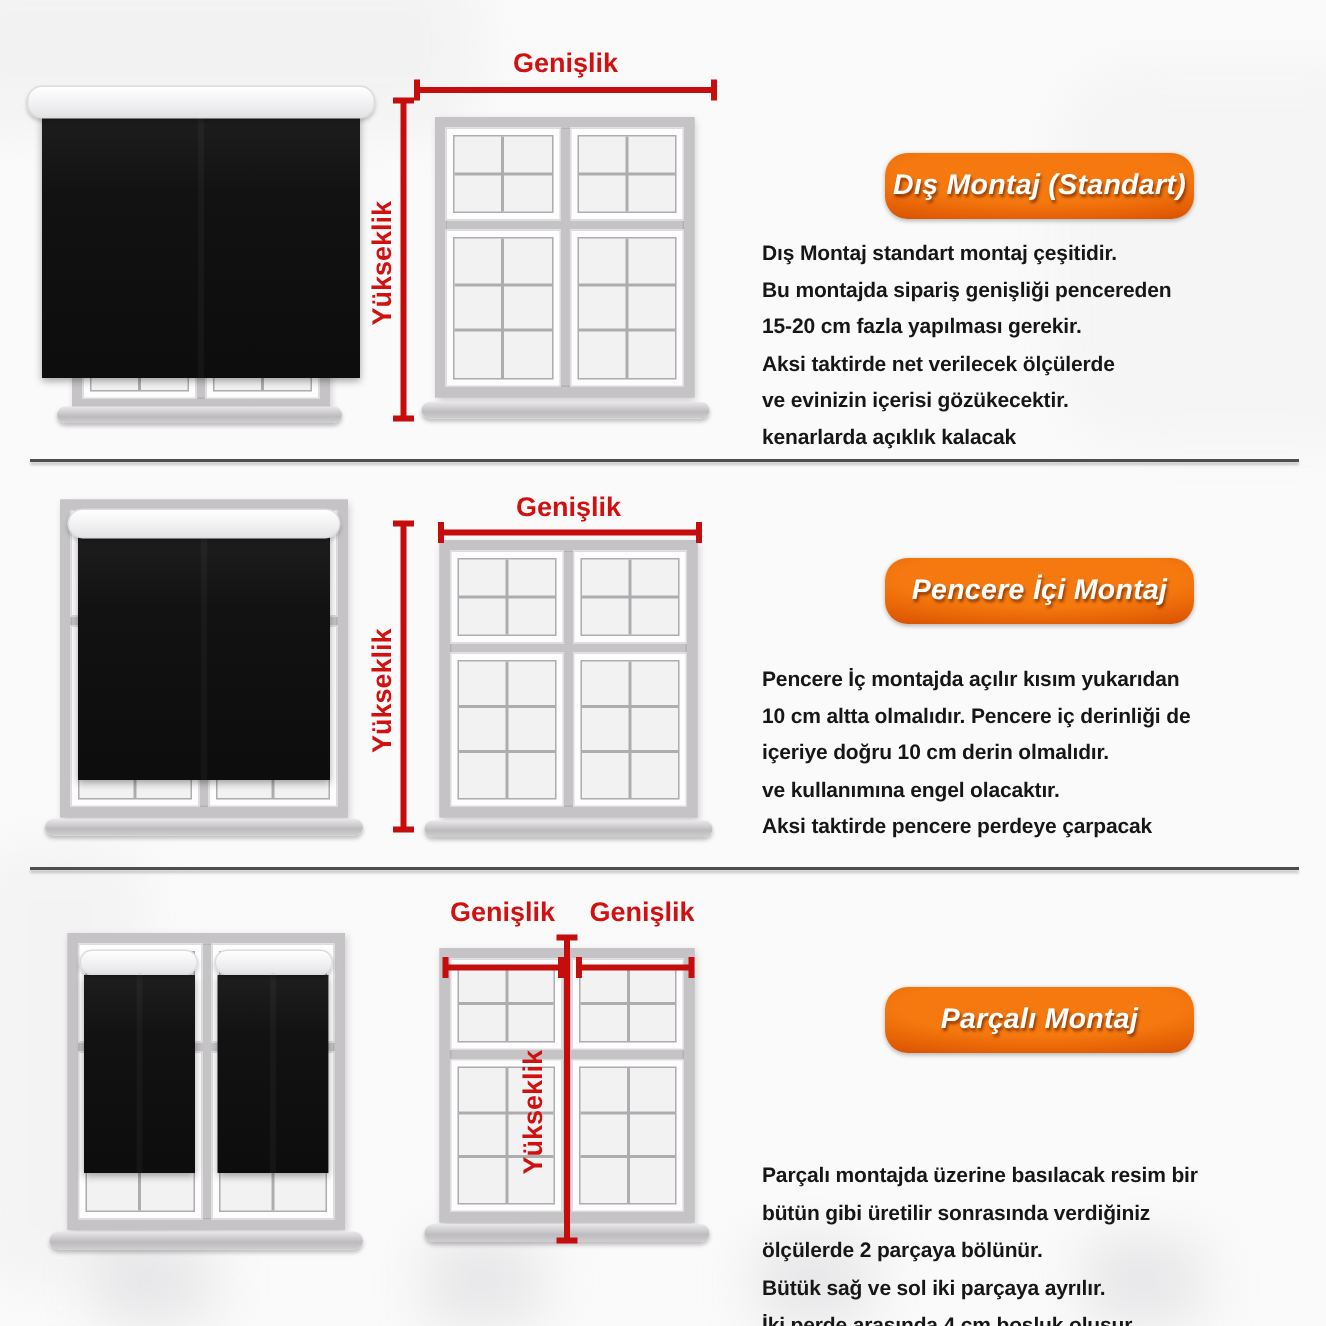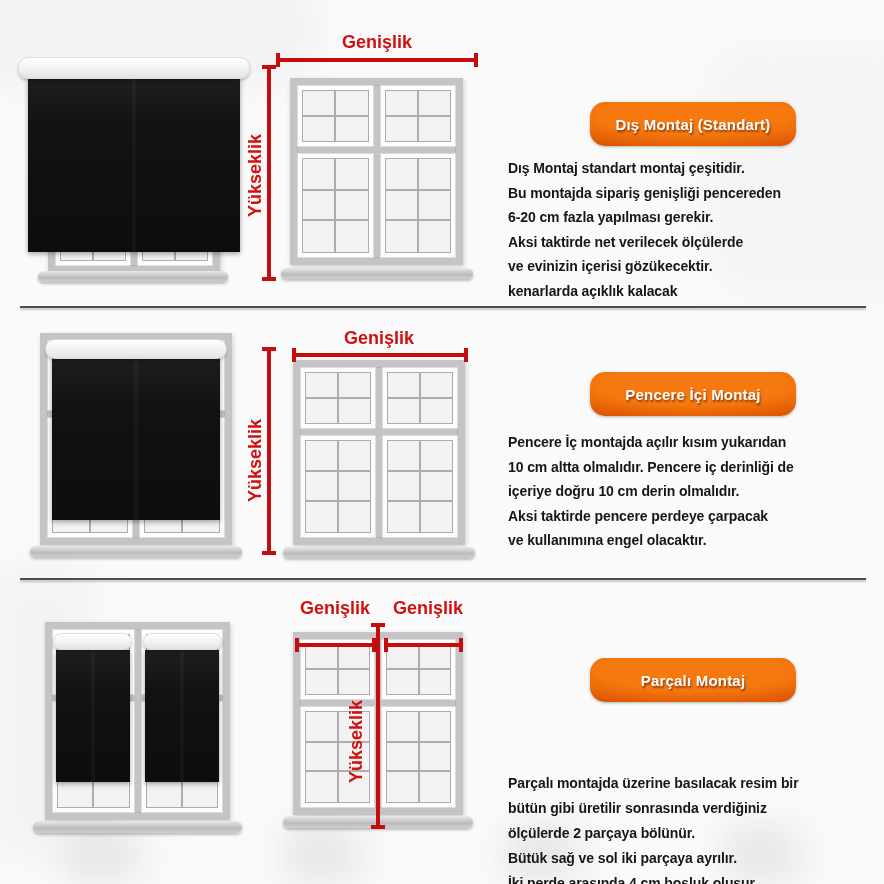--- a/index.html
+++ b/index.html
@@ -43,23 +43,23 @@
   .dimh::before,.dimh::after{content:"";position:absolute;top:-5px;width:4px;height:14px;background:#c60d0d;}
   .dimh::before{left:-1px;}.dimh::after{right:-1px;}
   .dimv{position:absolute;width:4px;background:#c60d0d;z-index:4;}
   .dimv::before,.dimv::after{content:"";position:absolute;left:-5px;height:4px;width:14px;background:#c60d0d;}
   .dimv::before{top:-1px;}.dimv::after{bottom:-1px;}
   .dlabel{position:absolute;color:#d11010;font-weight:700;font-size:18px;text-align:center;z-index:4;}
   .dlabel.vert{writing-mode:vertical-rl;transform:rotate(180deg);display:flex;align-items:center;justify-content:center;}
 
   .badge{position:absolute;left:590px;width:206px;height:44px;border-radius:15px;
          display:flex;align-items:center;justify-content:center;white-space:nowrap;
-         color:#fff;font-weight:700;font-size:15px;letter-spacing:.2px;
+         color:#fff;font-weight:700;font-size:19px;letter-spacing:.2px;
          background:radial-gradient(ellipse 130% 125% at 50% 30%,#f5790f 35%,#e05a03 60%,#8c3a05 100%);
-         text-shadow:1px 2px 2px rgba(60,10,0,.55);box-shadow:0 1px 3px rgba(0,0,0,.28);}
+         text-shadow:1px 2px 2px rgba(60,10,0,.55);box-shadow:0 1px 3px rgba(0,0,0,.28);font-style:italic;}
   .tblock{position:absolute;left:508px;color:#161616;font-weight:700;font-size:14px;line-height:24.5px;letter-spacing:-.1px;white-space:nowrap;}
 </style>
 </head>
 <body>
 
 <div class="canvas">
   <div class="bgblob bb1"></div>
   <div class="bgblob bb2"></div>
   <div class="bgblob bb4"></div>
   <div class="bgblob bb3"></div>
@@ -129,21 +129,21 @@
             <i class="gh g66"></i>
           </div>
         </div>
     </div>
     <div class="sill" style="left:281px;top:268px;width:192px;height:11px;"></div>
 
     <div class="badge" style="top:102px;">Dış Montaj (Standart)</div>
     <div class="tblock" style="top:156px;">
       <div>Dış Montaj standart montaj çeşitidir.</div>
       <div>Bu montajda sipariş genişliği pencereden</div>
-      <div>6-20 cm fazla yapılması gerekir.</div>
+      <div>15-20 cm fazla yapılması gerekir.</div>
       <div>Aksi taktirde net verilecek ölçülerde</div>
       <div>ve evinizin içerisi gözükecektir.</div>
       <div>kenarlarda açıklık kalacak</div>
     </div>
   </div>
 
   <div class="divider" style="top:306px;"></div>
 
   <div class="section s2">
 
@@ -207,26 +207,26 @@
           <div class="pane">
             <i class="gv"></i>
             <i class="gh g33"></i>
             <i class="gh g66"></i>
           </div>
         </div>
     </div>
     <div class="sill" style="left:283px;top:239px;width:192px;height:11px;"></div>
 
     <div class="badge" style="top:64px;text-align:right;">Pencere İçi Montaj</div>
-    <div class="tblock" style="top:122px;">
+    <div class="tblock" style="top:132px;">
       <div>Pencere İç montajda açılır kısım yukarıdan</div>
       <div>10 cm altta olmalıdır. Pencere iç derinliği de</div>
       <div>içeriye doğru 10 cm derin olmalıdır.</div>
+      <div>ve kullanımına engel olacaktır.</div>
       <div>Aksi taktirde pencere perdeye çarpacak</div>
-      <div>ve kullanımına engel olacaktır.</div>
     </div>
   </div>
 
   <div class="divider" style="top:578px;"></div>
 
   <div class="section s3">
 
     <div class="win" style="left:45px;top:42px;width:185px;height:198px;">
       <div class="sash">
           <div class="pane">

